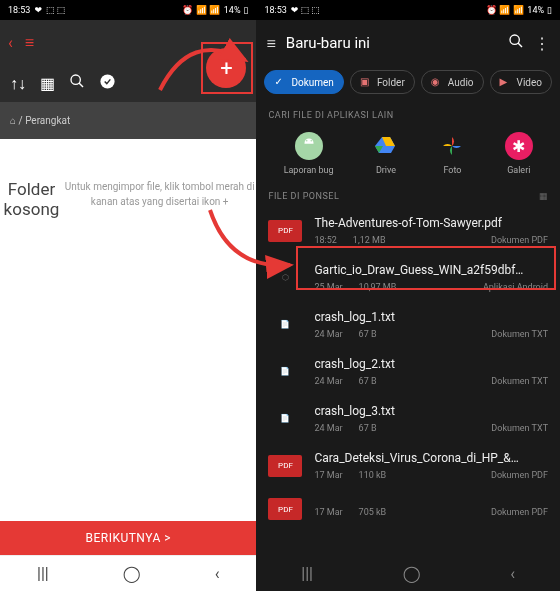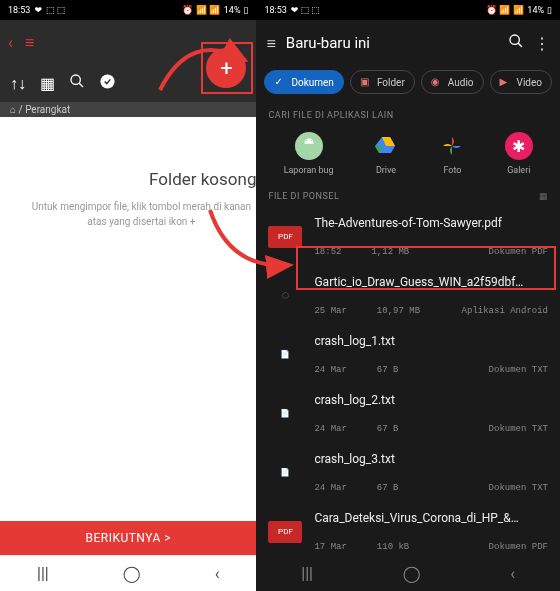--- a/index.html
+++ b/index.html
@@ -15,22 +15,22 @@
   .status-right { display: flex; gap: 3px; align-items: center; }
 
   
   .hdr-left { background: #2c2c2c; color: #fff; }
   .hdr-row1 { display: flex; align-items: center; height: 44px; padding: 0 8px; gap: 12px; }
   .hdr-row1 .title { font-size: 14px; letter-spacing: .5px; }
   .hdr-row2 { display: flex; align-items: center; height: 38px; padding: 0 10px; gap: 14px; }
   .fab { position: absolute; right: 10px; top: 48px; width: 40px; height: 40px; border-radius: 50%; background: #e53935; display: flex; align-items: center; justify-content: center; font-size: 22px; color: #fff; }
   .red-box { position: absolute; border: 2px solid #e53935; pointer-events: none; }
   .red-box.b1 { right: 3px; top: 42px; width: 52px; height: 52px; }
-  .breadcrumb { background: #424242; color: #ccc; font-size: 10px; padding: 2px 10px; }
-  .content-left { flex: 1; background: #fff; display: flex; flex-direction: column; align-items: flex-end; justify-content: flex-start; padding-top: 52px; text-align: center; }
+  .breadcrumb { background: #424242; color: #ccc; font-size: 10px; padding: 13px 10px; }
+  .content-left { flex: 1; background: #fff; display: flex; flex-direction: row; align-items: flex-start; justify-content: flex-start; padding-top: 40px; text-align: center; }
   .empty-title { font-size: 17px; color: #444; margin-bottom: 10px; }
   .empty-sub { font-size: 10px; color: #999; max-width: 230px; line-height: 1.5; }
   .footer-next { background: #e53935; color: #fff; text-align: center; font-size: 12px; padding: 10px 0; letter-spacing: .5px; }
   .navbar { background: #fff; height: 36px; display: flex; justify-content: space-around; align-items: center; border-top: 1px solid #eee; }
   .nav-icon { font-size: 16px; color: #444; }
 
   
   .hdr-right { display: flex; align-items: center; height: 46px; padding: 0 10px; gap: 10px; }
   .hdr-right .title { font-size: 15px; color: #fff; flex: 1; }
 
@@ -49,21 +49,21 @@
   .app .ic.gallery { background:#e91e63; }
 
   .files { flex: 1; overflow: hidden; }
   .file-row { display: flex; align-items: center; padding: 9px 12px; gap: 12px; }
   .file-ic { width: 34px; height: 22px; display: flex; align-items: center; justify-content: center; font-size: 8px; }
   .file-ic.pdf { background: #c62828; color: #fff; border-radius: 2px; }
   .file-ic.apk { color: #666; }
   .file-ic.txt { color: #666; }
   .file-meta { flex: 1; min-width: 0; }
   .file-name { font-size: 12px; color: #eee; white-space: nowrap; overflow: hidden; text-overflow: ellipsis; }
-  .file-sub { display: flex; gap: 30px; font-size: 9px; color: #888; margin-top: 17px; font-family: Liberation Mono, monospace; }
+  .file-sub { display: flex; gap: 16px; font-size: 9px; color: #888; margin-top: 5px; }
   .red-box.b2 { left: 296px; top: 246px; width: 260px; height: 44px; }
 
   .navbar-r { background: #1a1a1a; height: 36px; display: flex; justify-content: space-around; align-items: center; }
 
   
   .arrow { position: absolute; pointer-events: none; z-index: 50; }
 </style>
 </head>
 <body>
 

